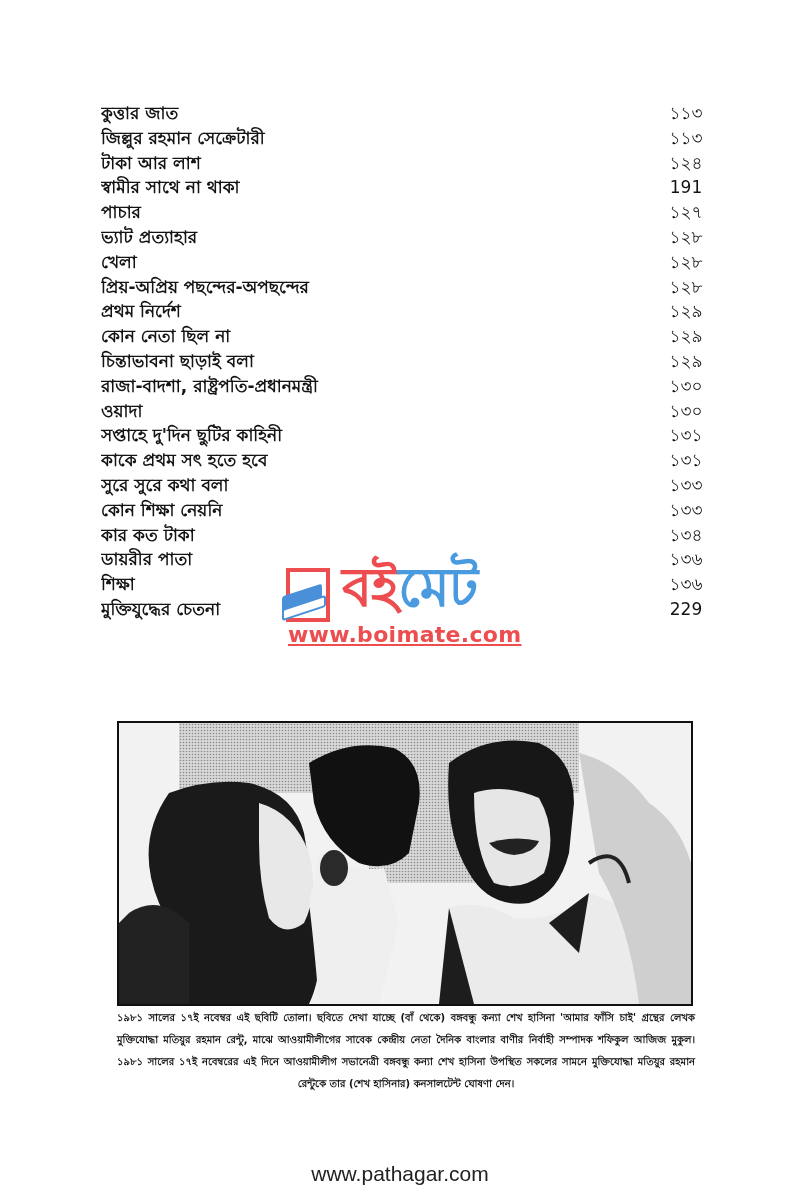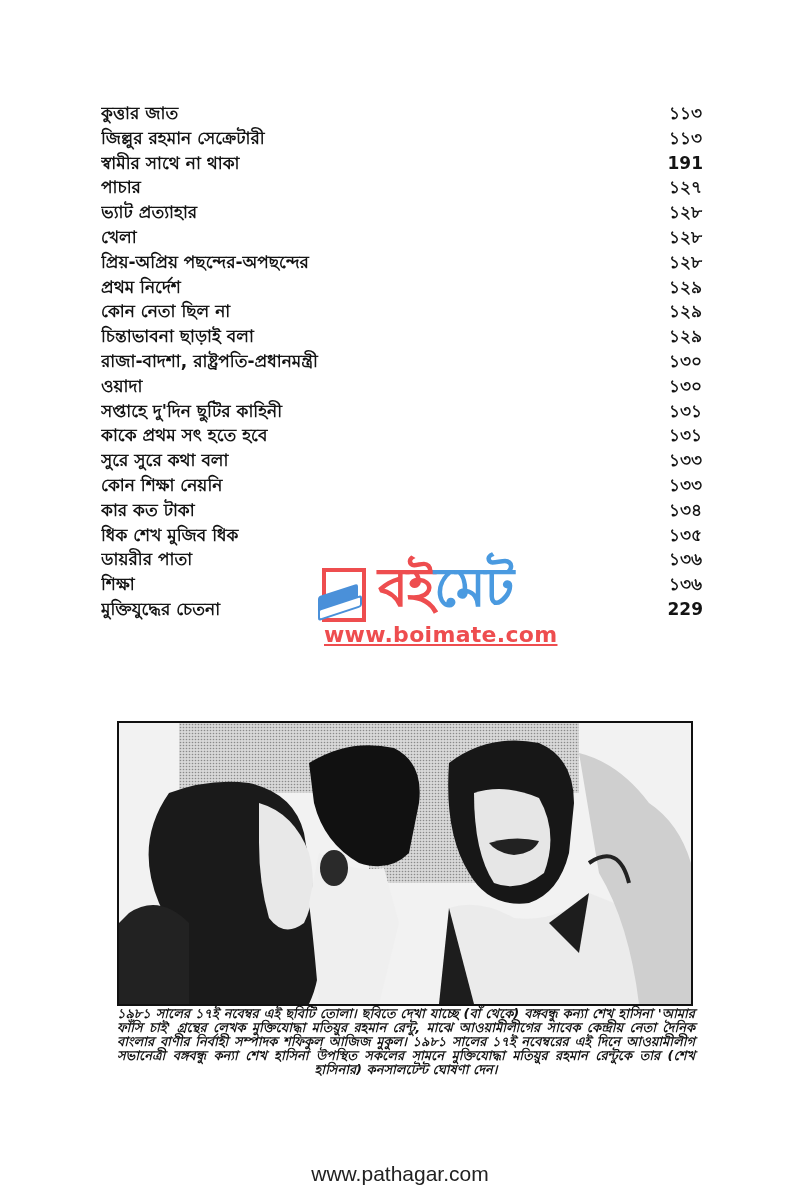--- a/index.html
+++ b/index.html
@@ -5,60 +5,64 @@
   html, body { margin: 0; padding: 0; background: #ffffff; }
   body { width: 800px; height: 1186px; position: relative; overflow: hidden;
          font-family: "DejaVu Sans", "Liberation Sans", sans-serif; color: #111; }
   .page { position: absolute; left: 0; top: 8px; width: 800px; height: 994px; background: #fff; padding-left: 28px; }
 
   .toc { position: absolute; left: 101px; top: 93px; width: 602px; }
   .toc-row { display: flex; justify-content: space-between; align-items: center;
              height: 24.8px; font-size: 17px; line-height: 24.8px; font-weight: 600;
              color: #141414; white-space: nowrap; }
   .toc-title { flex: 1 1 auto; overflow: hidden; }
-  .toc-page { flex: 0 0 auto; text-align: left; min-width: 34px; font-weight: 700; }
+  .toc-page { flex: 0 0 auto; text-align: center; min-width: 34px; font-weight: 400; }
 
-  .watermark { position: absolute; left: 280px; top: 548px; width: 250px; height: 92px; margin-left: 36px; }
+  .watermark { position: absolute; left: 280px; top: 548px; width: 250px; height: 92px; }
   .wm-book { position: absolute; left: 6px; top: 12px; width: 44px; height: 54px;
              border: 4px solid #ee4d4f; box-sizing: border-box; background: #fff; }
   .wm-book .pages { position: absolute; left: -8px; top: 18px; width: 40px; height: 22px;
              background: #4a90d9; transform: skewY(-18deg); border-radius: 3px; }
   .wm-book .pages2 { position: absolute; left: -8px; top: 30px; width: 40px; height: 8px;
              background: #fff; border: 2px solid #4a90d9; transform: skewY(-18deg); border-radius: 3px; }
   .wm-word { position: absolute; left: 62px; top: 0px; font-size: 54px; font-weight: 700; line-height: 64px; letter-spacing: -1px; }
   .wm-word .red { color: #ee4d4f; }
   .wm-word .blue { color: #4a9ae0; }
   .wm-url { position: absolute; left: 8px; top: 66px; font-size: 22px; font-weight: 700;
             color: #ee4d4f; font-family: "DejaVu Sans", sans-serif; letter-spacing: 0.3px; text-decoration: underline; }
 
   .photo { position: absolute; left: 117px; top: 713px; width: 576px; height: 285px;
            border: 2px solid #111; box-sizing: border-box; overflow: hidden; background: #f4f4f4; }
   .photo svg { display: block; }
 
   .caption { position: absolute; left: 117px; top: 999px; width: 578px; text-align: justify;
-             text-align-last: center; font-size: 13px; line-height: 14px; font-style: italic;
+             text-align-last: center; font-size: 10px; line-height: 22px; 
              font-weight: 700; color: #111; }
   .caption p { margin: 0; }
 
   .footer { position: absolute; left: 0; width: 800px; top: 1154px; text-align: center;
             font-family: "Liberation Sans", sans-serif; font-size: 21px; color: #222; }
 </style>
 </head>
 <body>
 
 <div class="page">
 
   <div class="toc">
     <div class="toc-row">
         <span class="toc-title">কুত্তার জাত</span>
         <span class="toc-page">১১৩</span>
       </div>
     <div class="toc-row">
         <span class="toc-title">জিল্লুর রহমান সেক্রেটারী</span>
         <span class="toc-page">১১৩</span>
+      </div>
+    <div class="toc-row">
+        <span class="toc-title">টাকা আর লাশ</span>
+        <span class="toc-page">১২৪</span>
       </div>
     <div class="toc-row">
         <span class="toc-title">স্বামীর সাথে না থাকা</span>
         <span class="toc-page">191</span>
       </div>
     <div class="toc-row">
         <span class="toc-title">পাচার</span>
         <span class="toc-page">১২৭</span>
       </div>
     <div class="toc-row">
@@ -105,24 +109,20 @@
         <span class="toc-title">সুরে সুরে কথা বলা</span>
         <span class="toc-page">১৩৩</span>
       </div>
     <div class="toc-row">
         <span class="toc-title">কোন শিক্ষা নেয়নি</span>
         <span class="toc-page">১৩৩</span>
       </div>
     <div class="toc-row">
         <span class="toc-title">কার কত টাকা</span>
         <span class="toc-page">১৩৪</span>
-      </div>
-    <div class="toc-row">
-        <span class="toc-title">ধিক শেখ মুজিব ধিক</span>
-        <span class="toc-page">১৩৫</span>
       </div>
     <div class="toc-row">
         <span class="toc-title">ডায়রীর পাতা</span>
         <span class="toc-page">১৩৬</span>
       </div>
     <div class="toc-row">
         <span class="toc-title">শিক্ষা</span>
         <span class="toc-page">১৩৬</span>
       </div>
     <div class="toc-row">

